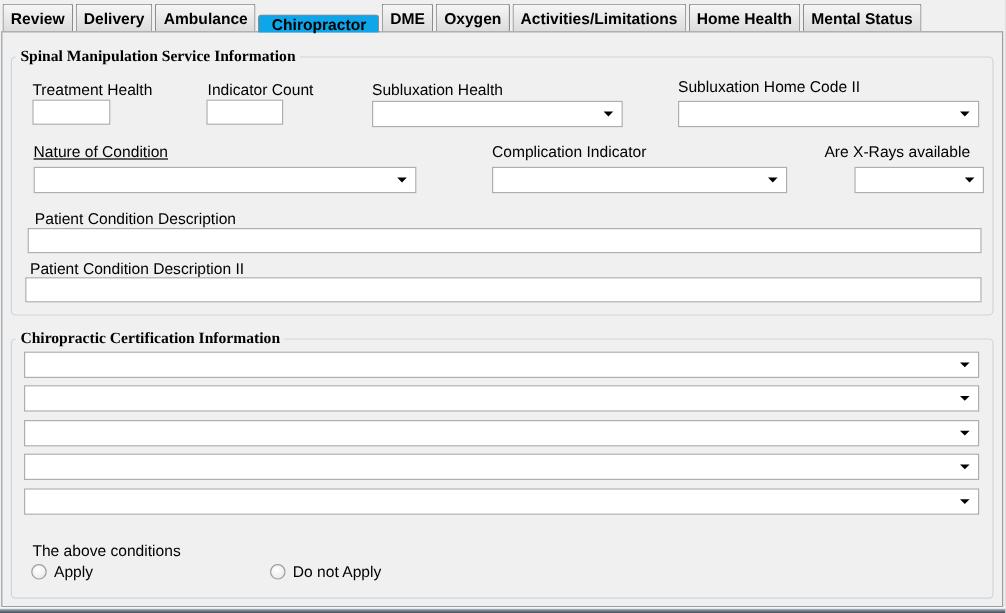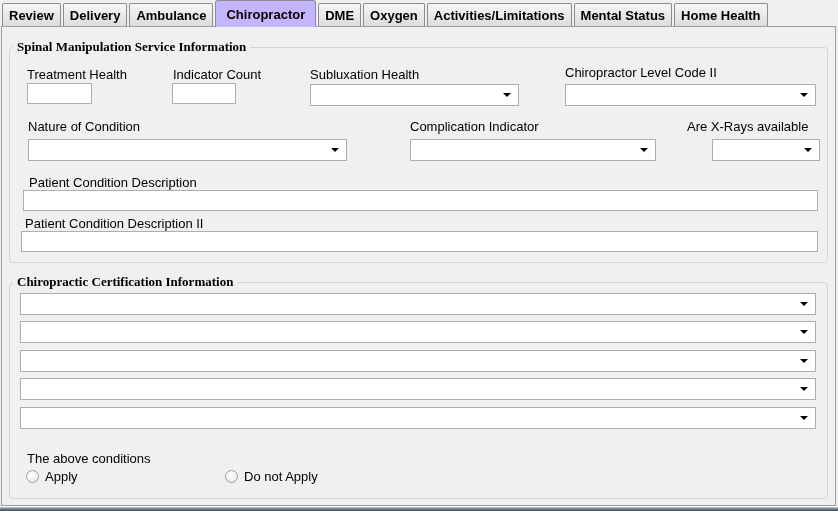--- a/index.html
+++ b/index.html
@@ -21,22 +21,22 @@
   }
   
   .tabbar{position:absolute;top:0;left:2px;height:26px;display:flex;align-items:flex-end;z-index:5;}
   .tab{
     height:23px;display:flex;align-items:center;box-sizing:border-box;
     padding:0 6px;margin-right:2px;font-weight:700;white-space:nowrap;cursor:default;
     background:linear-gradient(#f6f6f6,#dcdcdc);
     border:1px solid #8a8d90;border-bottom:none;border-radius:2px 2px 0 0;
   }
   .tab.active{
-    height:27px;margin-bottom:-1px;padding:0 10px;
-    background:#c4b5fd;border-radius:3px 3px 0 0;position:relative;z-index:7;
+    height:15px;margin-bottom:-1px;padding:0 10px;
+    background:#0ea5e9;border-radius:3px 3px 0 0;position:relative;z-index:7;
   }
   
   .groupbox{
     position:absolute;border:1px solid #cdd5dd;border-radius:4px;
     background:transparent;
   }
   .group-title{
     position:absolute;z-index:2;font-weight:700;background:#f0f0f0;
     padding:0 4px;white-space:nowrap;line-height:14px;font-family:Liberation Serif, serif;
   }
@@ -72,46 +72,46 @@
   <div class="content"></div>
 
   <div class="tabbar">
     <div class="tab">Review</div>
     <div class="tab">Delivery</div>
     <div class="tab">Ambulance</div>
     <div class="tab active">Chiropractor</div>
     <div class="tab">DME</div>
     <div class="tab">Oxygen</div>
     <div class="tab">Activities/Limitations</div>
+    <div class="tab">Home Health</div>
     <div class="tab">Mental Status</div>
-    <div class="tab">Home Health</div>
   </div>
 
   <div class="groupbox" style="left:9px;top:47px;width:817px;height:214px;"></div>
   <div class="group-title" style="left:13px;top:40px;">Spinal Manipulation Service Information</div>
 
   <div class="lbl" style="left:27px;top:68px;">Treatment Health</div>
   <input class="txt" style="left: 27px; top: 83px; width: 65px; height: 21px;" type="text" value="">
 
   <div class="lbl" style="left:173px;top:68px;">Indicator Count</div>
   <input class="txt" style="left: 172px; top: 83px; width: 64px; height: 21px;" type="text" value="">
 
   <div class="lbl" style="left:310px;top:68px;">Subluxation Health</div>
   <div class="combo" style="left:310px;top:84px;width:209px;height:22px;">
     <span class="combo-value"></span>
     <span class="arrow"></span>
   </div>
 
-  <div class="lbl" style="left:565px;top:66px;">Chiropractor Level Code II</div>
+  <div class="lbl" style="left:565px;top:66px;">Subluxation Home Code II</div>
   <div class="combo" style="left:565px;top:84px;width:251px;height:22px;">
     <span class="combo-value"></span>
     <span class="arrow"></span>
   </div>
 
-  <div class="lbl" style="left:28px;top:120px;">Nature of Condition</div>
+  <div class="lbl" style="left:28px;top:120px;text-decoration:underline;">Nature of Condition</div>
   <div class="combo" style="left:28px;top:139px;width:319px;height:22px;">
     <span class="combo-value"></span>
     <span class="arrow"></span>
   </div>
 
   <div class="lbl" style="left:410px;top:120px;text-align:center;">Complication Indicator</div>
   <div class="combo" style="left:410px;top:139px;width:246px;height:22px;">
     <span class="combo-value"></span>
     <span class="arrow"></span>
   </div>

